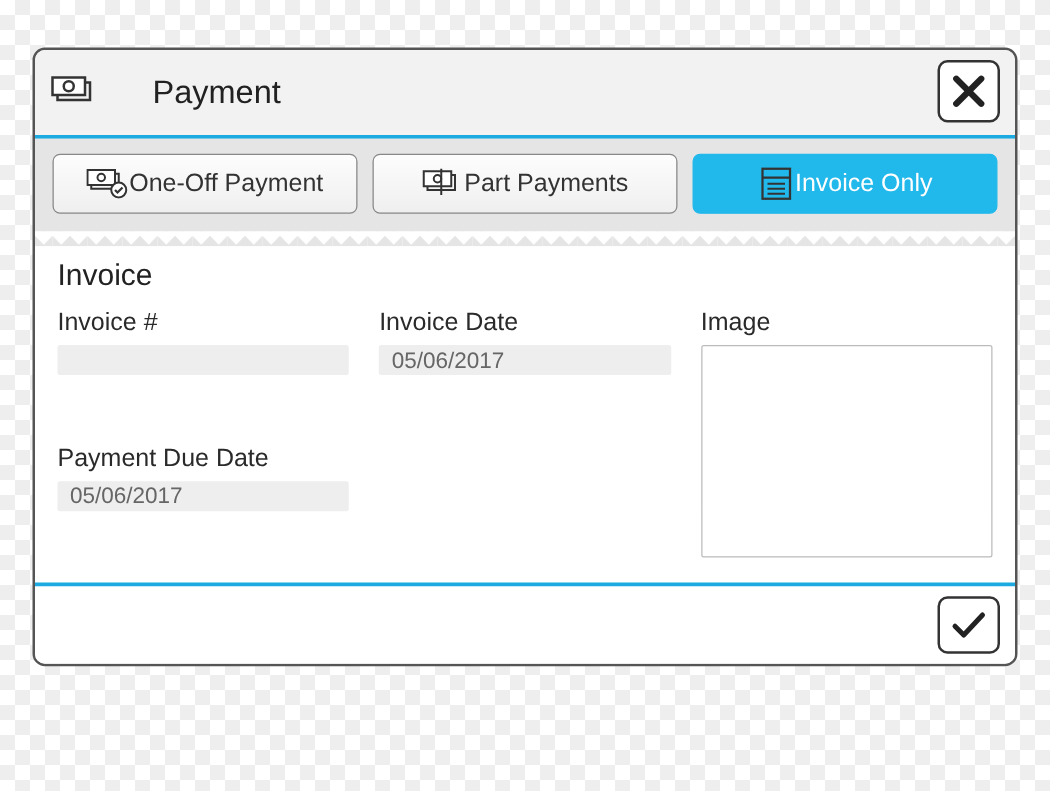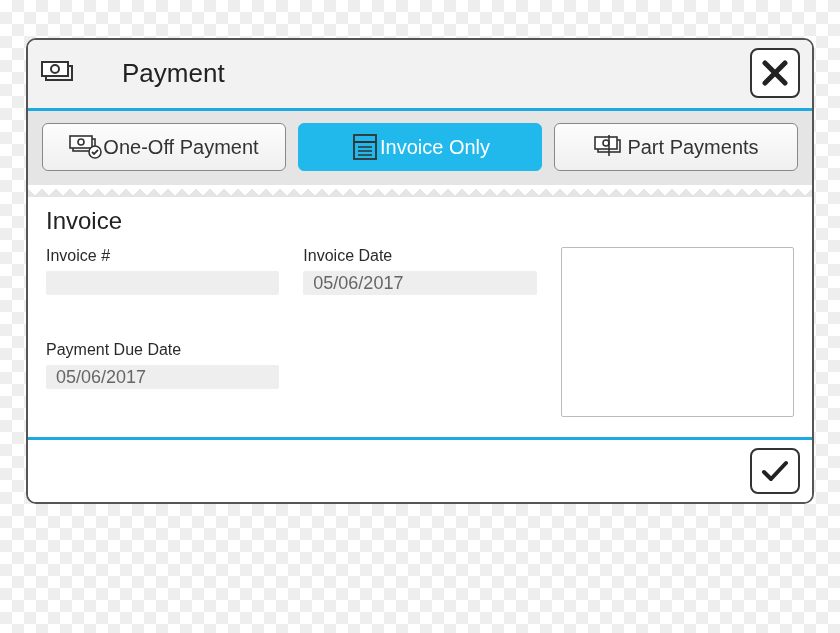--- a/index.html
+++ b/index.html
@@ -100,21 +100,21 @@
     color: #222;
     margin-bottom: 12px;
   }
   .form-grid {
     display: grid;
     grid-template-columns: 1fr 1fr 1fr;
     column-gap: 24px;
     row-gap: 18px;
   }
   .field-label {
-    font-size: 16px;
+    font-size: 20px;
     color: #2a2a2a;
     margin-bottom: 6px;
   }
   .field-input {
     width: 100%;
     height: 24px;
     background: #eee;
     border: none;
     border-radius: 2px;
     padding: 6px 10px;
@@ -181,63 +181,64 @@
         <svg width="34" height="24" viewBox="0 0 34 24">
           <rect x="4" y="4" width="22" height="12" fill="none" stroke="#333" stroke-width="1.6"></rect>
           <rect x="1" y="1" width="22" height="12" fill="#fff" stroke="#333" stroke-width="1.6"></rect>
           <circle cx="12" cy="7" r="3" fill="none" stroke="#333" stroke-width="1.6"></circle>
           <circle cx="26" cy="17" r="6" fill="#fff" stroke="#333" stroke-width="1.6"></circle>
           <path d="M23 17 l2 2 l4 -4" fill="none" stroke="#333" stroke-width="1.8"></path>
         </svg>
       </span>
       <span>One-Off Payment</span>
     </div>
+    <div class="tab">
+      <span class="icon">
+        <svg width="34" height="24" viewBox="0 0 34 24">
+          <rect x="5" y="5" width="22" height="12" fill="none" stroke="#333" stroke-width="1.6"></rect>
+          <rect x="2" y="2" width="22" height="12" fill="#fff" stroke="#333" stroke-width="1.6"></rect>
+          <circle cx="13" cy="8" r="3" fill="none" stroke="#333" stroke-width="1.6"></circle>
+          <line x1="16" y1="-1" x2="16" y2="21" stroke="#333" stroke-width="1.6"></line>
+        </svg>
+      </span>
+      <span>Part Payments</span>
+    </div>
     <div class="tab active">
       <span class="icon">
         <svg width="30" height="30" viewBox="0 0 30 30">
           <rect x="4" y="3" width="22" height="24" fill="none" stroke="#333" stroke-width="1.8"></rect>
           <line x1="4" y1="10" x2="26" y2="10" stroke="#333" stroke-width="1.8"></line>
           <line x1="8" y1="15" x2="22" y2="15" stroke="#333" stroke-width="1.6"></line>
           <line x1="8" y1="19" x2="22" y2="19" stroke="#333" stroke-width="1.6"></line>
           <line x1="8" y1="23" x2="22" y2="23" stroke="#333" stroke-width="1.6"></line>
         </svg>
       </span>
       <span>Invoice Only</span>
     </div>
-    <div class="tab">
-      <span class="icon">
-        <svg width="34" height="24" viewBox="0 0 34 24">
-          <rect x="5" y="5" width="22" height="12" fill="none" stroke="#333" stroke-width="1.6"></rect>
-          <rect x="2" y="2" width="22" height="12" fill="#fff" stroke="#333" stroke-width="1.6"></rect>
-          <circle cx="13" cy="8" r="3" fill="none" stroke="#333" stroke-width="1.6"></circle>
-          <line x1="16" y1="-1" x2="16" y2="21" stroke="#333" stroke-width="1.6"></line>
-        </svg>
-      </span>
-      <span>Part Payments</span>
-    </div>
   </div>
 
   <div class="zigzag"></div>
 
   <div class="content">
     <div class="section-title">Invoice</div>
 
     <div class="form-grid">
 
       <div>
         <div class="field-label">Invoice #</div>
         <input class="field-input" value="" style="">
       </div>
 
       <div>
         <div class="field-label">Invoice Date</div>
         <input class="field-input" value="05/06/2017" style="">
       </div>
 
       <div class="image-cell">
+        <div class="field-label">Image</div>
         <div class="image-box"></div>
       </div>
 
 
       <div>
         <div class="field-label">Payment Due Date</div>
         <input class="field-input" value="05/06/2017" style="">
       </div>
 
     </div>

